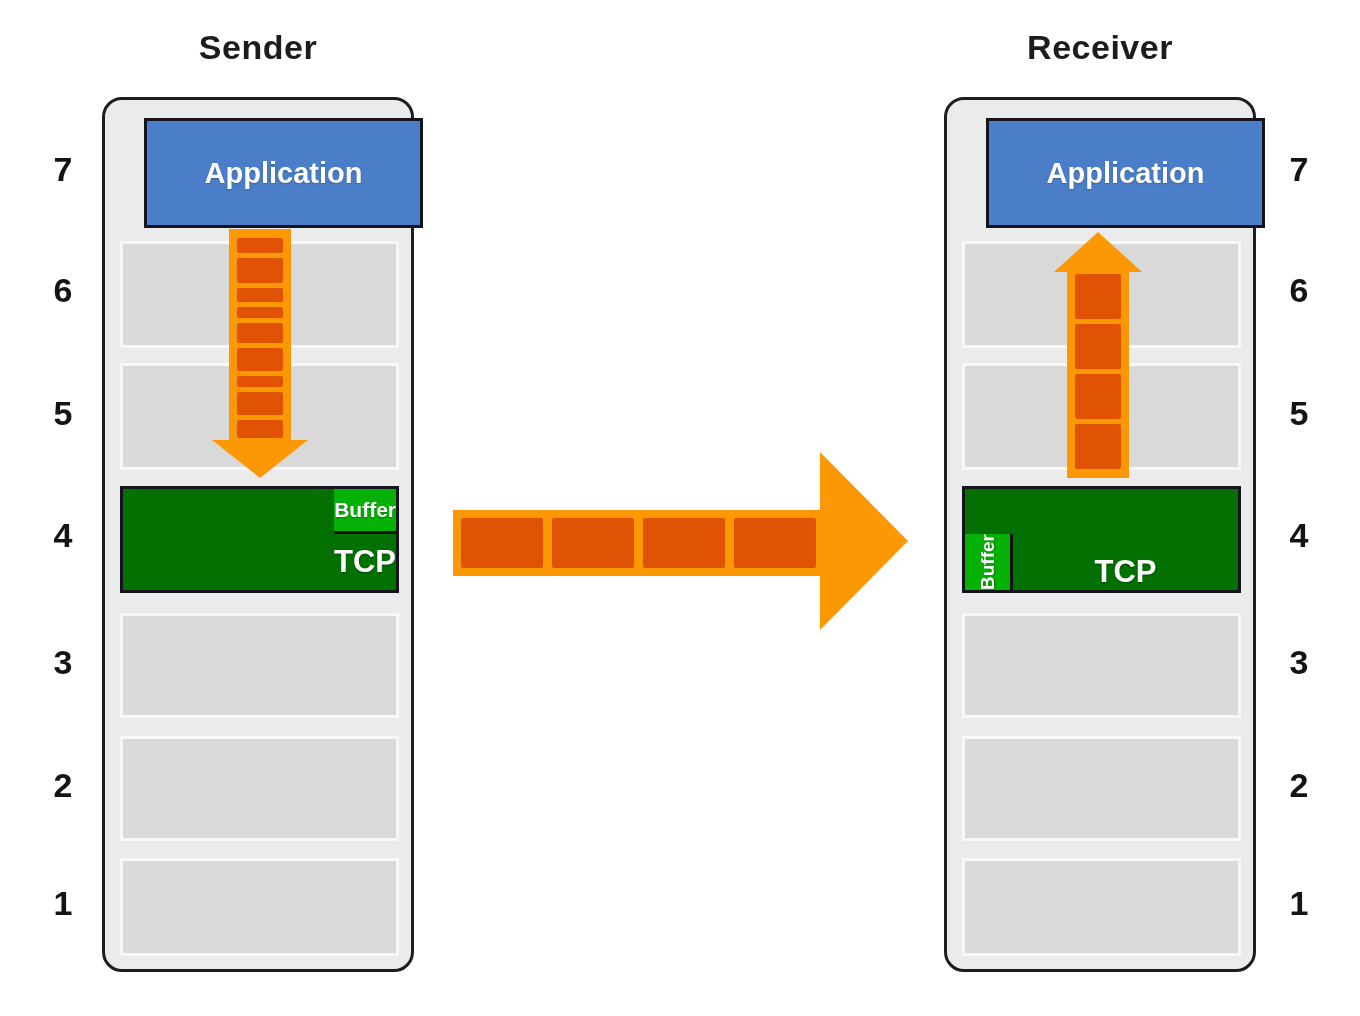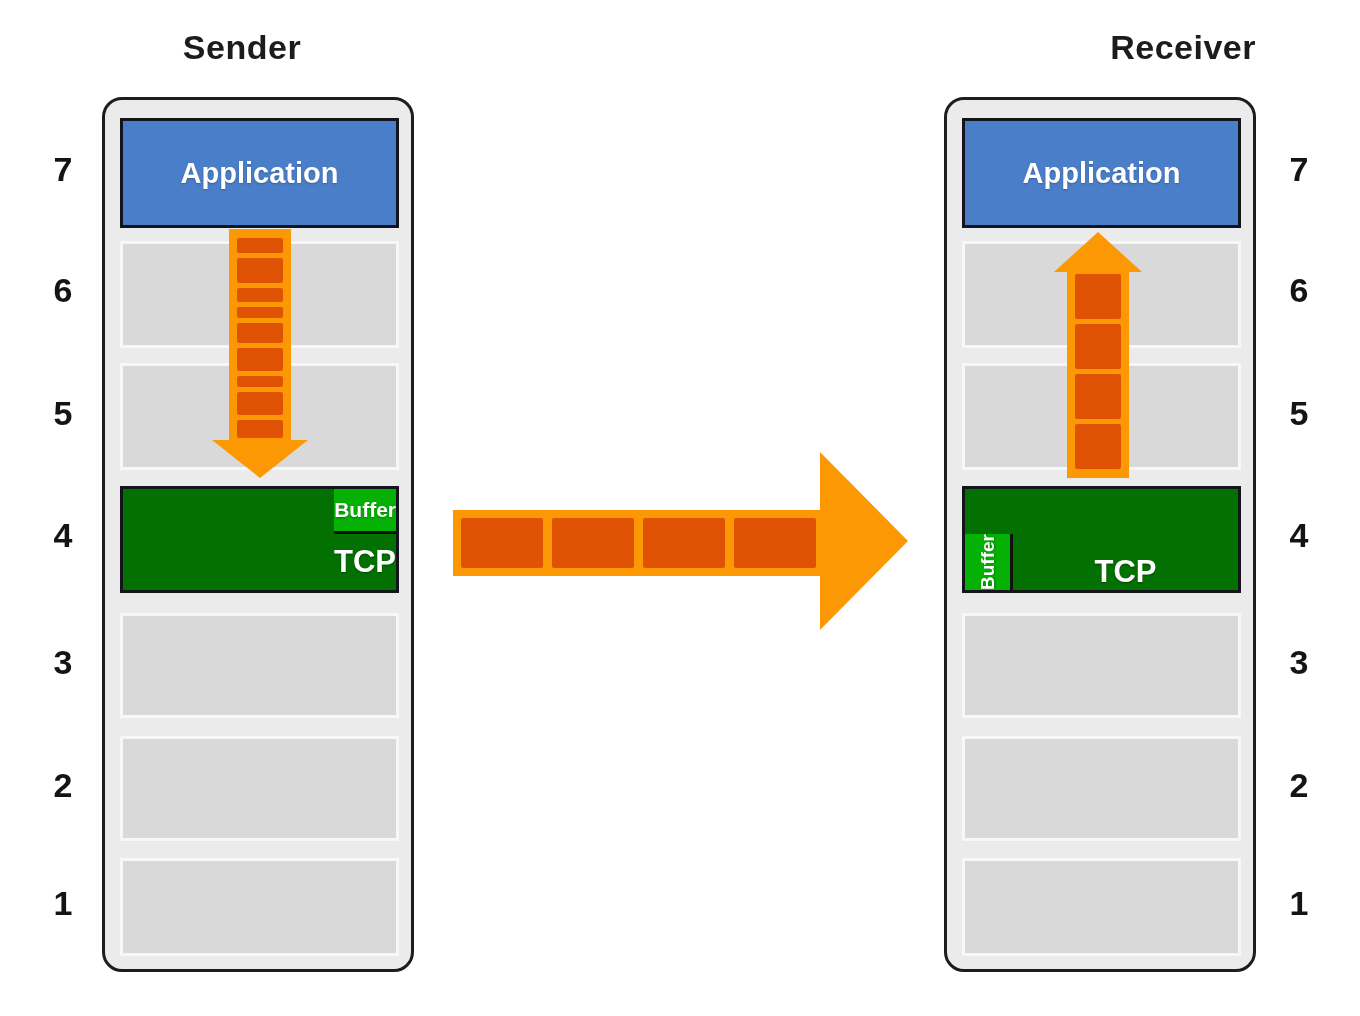--- a/index.html
+++ b/index.html
@@ -18,20 +18,21 @@
   }
   .row {
     position:absolute; left:15px; width:279px; box-sizing:border-box;align-items:flex-end;
   }
   .gray-row { background:#D9D9D9; border:3px solid #F7F7F7; }
   .app-row {
     background:#4A7EC8; border:3px solid #14141c; color:#ffffff;
     font-weight:bold; font-size:29px;
     display:flex; align-items:center; justify-content:center;
     text-shadow:0 1px 2px rgba(0,0,0,0.25);
+    margin-left:24px;
   }
   .l4-row { border:3px solid #14141c; display:flex; background:#027102; }
   .l4-sender { flex-direction:column; }
   .l4-receiver { flex-direction:row; }
   .buffer-top {
     height:42px; background:#04B104; border-bottom:3px solid #111;
     display:flex; align-items:center; justify-content:center;
     color:#fff; font-weight:bold; font-size:21px; text-shadow:0 1px 2px rgba(0,0,0,0.3);
   }
   .buffer-side {
@@ -68,22 +69,22 @@
   .h-shaft .seg { width:82px; }
   .h-head { position:absolute; left:820px; top:452px; width:0; height:0;
     border-top:89px solid transparent; border-bottom:89px solid transparent;
     border-left:88px solid #FC9804; }
 </style>
 </head>
 <body>
 
 <div class="canvas">
 
-  <div class="stack-title" style="left:86px;">Sender</div>
-  <div class="stack-title" style="left:944px;text-align:right;">Receiver</div>
+  <div class="stack-title" style="left:102px;">Sender</div>
+  <div class="stack-title" style="left:944px;">Receiver</div>
 
   <div class="layer-num" style="left:40px; top:150px;">7</div>
   <div class="layer-num" style="left:40px; top:271px;">6</div>
   <div class="layer-num" style="left:40px; top:394px;">5</div>
   <div class="layer-num" style="left:40px; top:516px;">4</div>
   <div class="layer-num" style="left:40px; top:643px;">3</div>
   <div class="layer-num" style="left:40px; top:766px;">2</div>
   <div class="layer-num" style="left:40px; top:884px;">1</div>
 
   <div class="layer-num" style="left:1276px; top:150px;">7</div>

